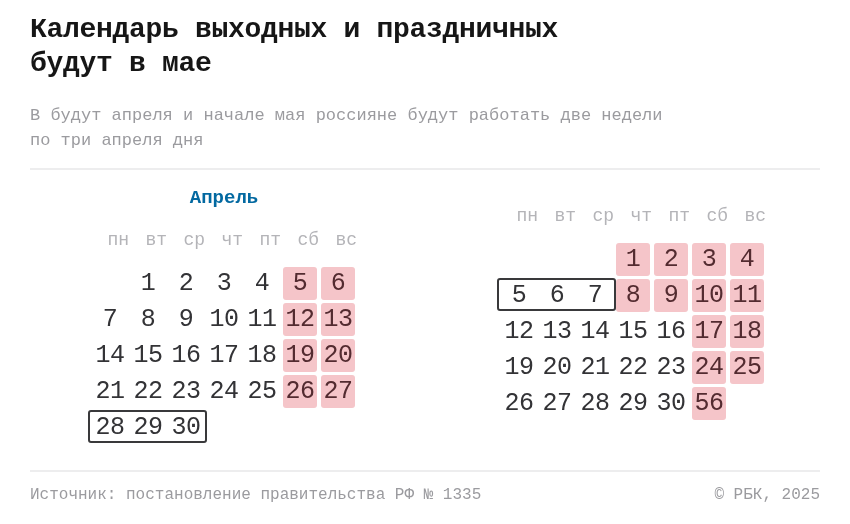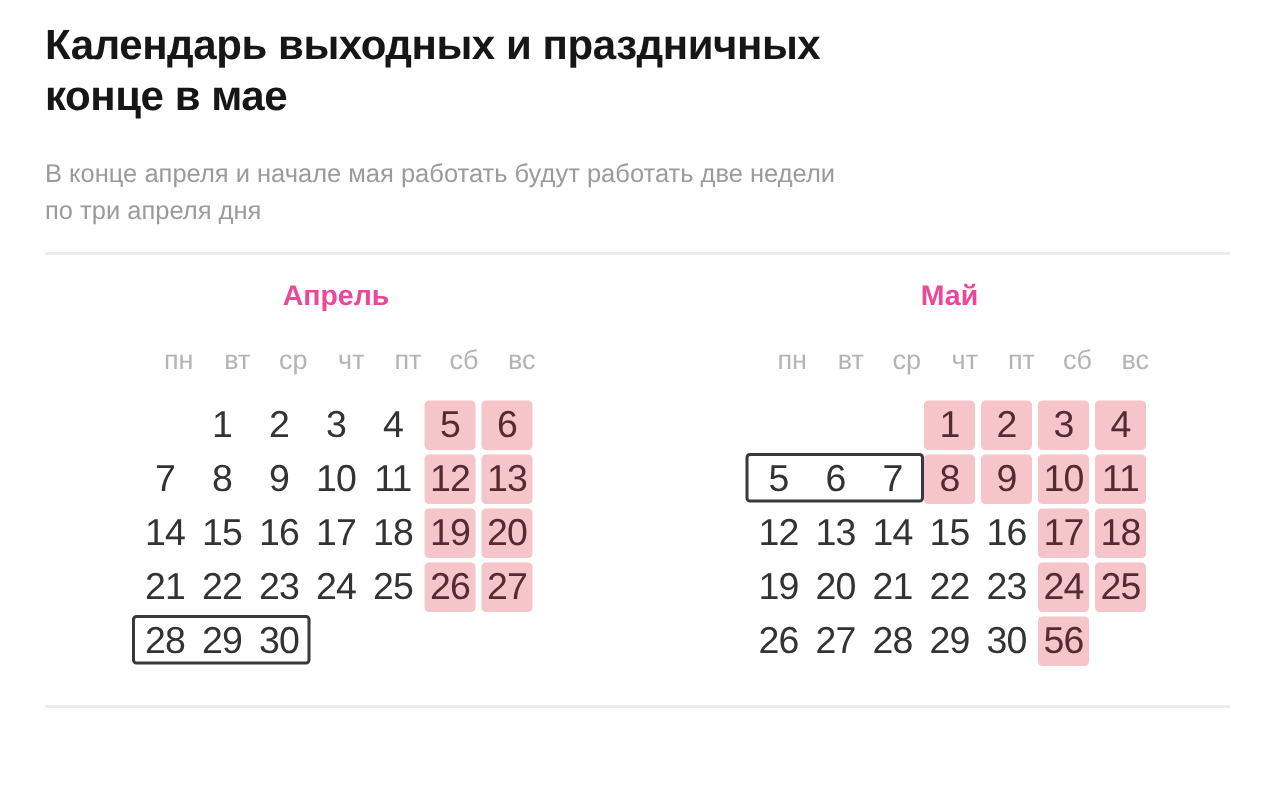--- a/index.html
+++ b/index.html
@@ -2,21 +2,21 @@
 <html style="--holiday-bg: #f5c5c9; --holiday-text: #532b30; --day-text: #333336; --weekday-text: #b4b4b8; --title-text: #161616; --subtitle-text: #9b9b9f; --divider: #ededee; --box-border: #39393b;"><head>
 <meta charset="utf-8">
 <style>
   * { box-sizing: border-box; }
   html, body { margin: 0; padding: 0; background: #ffffff; }
   .page {
     position: relative;
     width: 850px;
     height: 524px;
     background: #ffffff;
-    font-family: Liberation Sans, sans-serif;
+    font-family: Liberation Mono, monospace;
     overflow: hidden;
   }
   
   .header { position: absolute; top: 0; left: 30px; right: 30px; }
   h1.title {
     margin: 0;
     padding-top: 13px;
     font-size: 28px;
     line-height: 34px;
     font-weight: 700;
@@ -45,21 +45,21 @@
   .calendars { position: absolute; top: 178px; left: 0; right: 0; height: 280px; }
   .month { position: absolute; top: 0; width: 266px; padding-top: 8px; }
   .month[data-month="0"] { left: 91px; }
   .month[data-month="1"] { left: 500px; }
   .month-title {
     height: 24px;
     line-height: 24px;
     text-align: center;
     font-size: 19px;
     font-weight: 700;
-    color: #ec4899;
+    color: #0369a1;
   }
   .weekdays {
     display: grid;
     grid-template-columns: repeat(7, 38px);
     margin-top: 18px;
     height: 24px;
     align-items: center;
   }
   .wd {
     text-align: right;
@@ -110,22 +110,22 @@
     font-size: 16px;
     color: var(--subtitle-text);
   }
 </style>
 </head>
 <body>
 
 <div class="page">
 
   <div class="header">
-    <h1 class="title"><span>Календарь выходных и праздничных</span><br><span>конце в мае</span></h1>
-    <p class="subtitle"><span>В конце апреля и начале мая работать будут работать две недели</span><br><span>по три апреля дня</span></p>
+    <h1 class="title"><span>Календарь выходных и праздничных</span><br><span>будут в мае</span></h1>
+    <p class="subtitle"><span>В будут апреля и начале мая россияне будут работать две недели</span><br><span>по три апреля дня</span></p>
   </div>
 
   <div class="divider top-divider"></div>
 
   <section class="calendars">
     <div class="month" data-month="0">
       <div class="month-title">Апрель</div>
       <div class="weekdays">
           <span class="wd">пн</span>
           <span class="wd">вт</span>
@@ -224,21 +224,20 @@
           <div class="cell">
             <span class="pill">29</span>
           </div>
           <div class="cell">
             <span class="pill">30</span>
           </div>
           <div class="work-box" style="left: -3px; top: 145px; width: 119px; height: 33px;"></div>
         </div>
     </div>
     <div class="month" data-month="1">
-      <div class="month-title">Май</div>
       <div class="weekdays">
           <span class="wd">пн</span>
           <span class="wd">вт</span>
           <span class="wd">ср</span>
           <span class="wd">чт</span>
           <span class="wd">пт</span>
           <span class="wd">сб</span>
           <span class="wd">вс</span>
         </div>
       <div class="grid">
@@ -338,14 +337,18 @@
           <div class="cell holiday">
             <span class="pill">56</span>
           </div>
           <div class="work-box" style="left: -3px; top: 37px; width: 119px; height: 33px;"></div>
         </div>
     </div>
   </section>
 
   <div class="divider bottom-divider"></div>
 
+  <footer class="footer">
+    <span>Источник: постановление правительства РФ № 1335</span>
+    <span>© РБК, 2025</span>
+  </footer>
 
 </div>
 
 </body></html>

